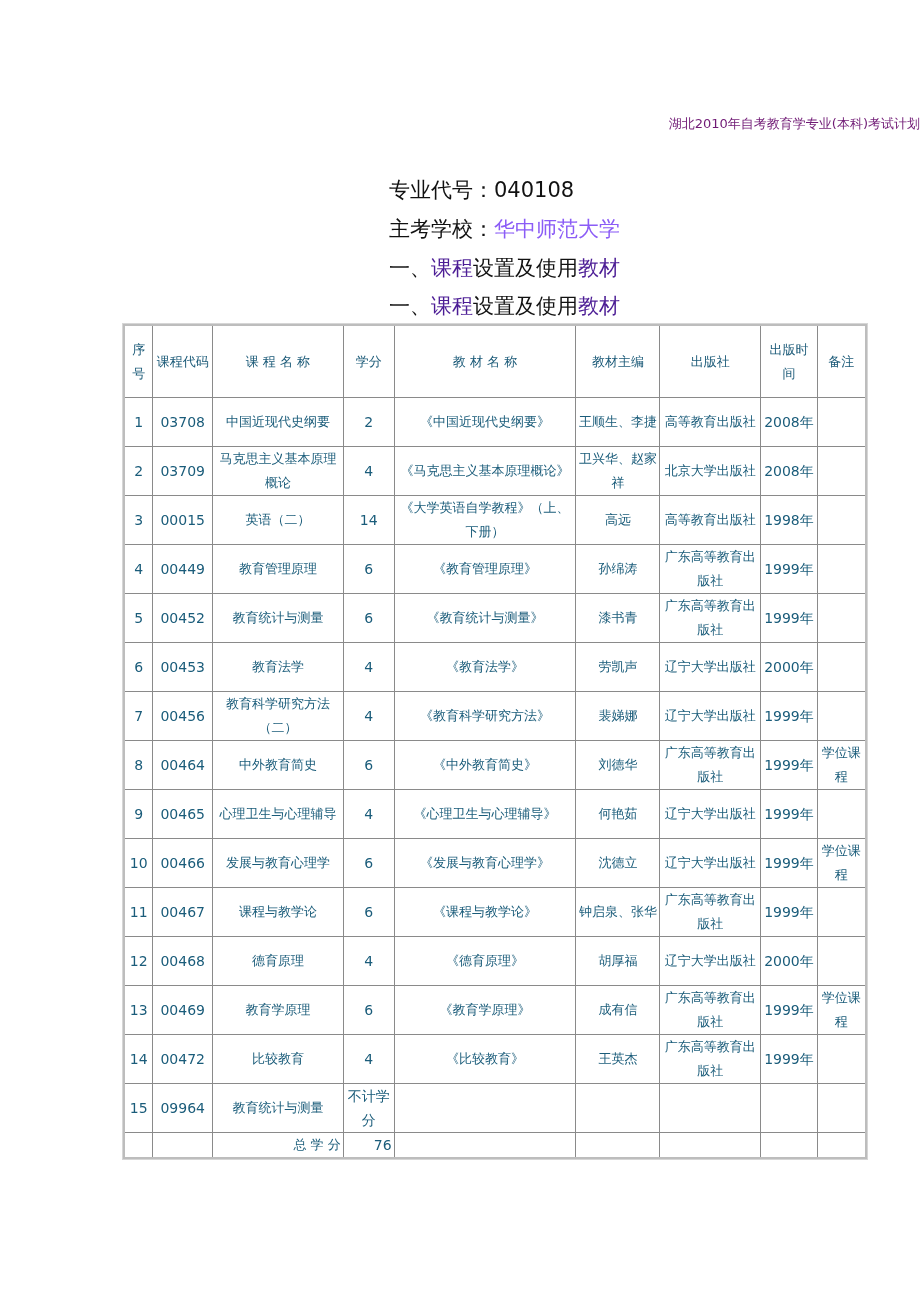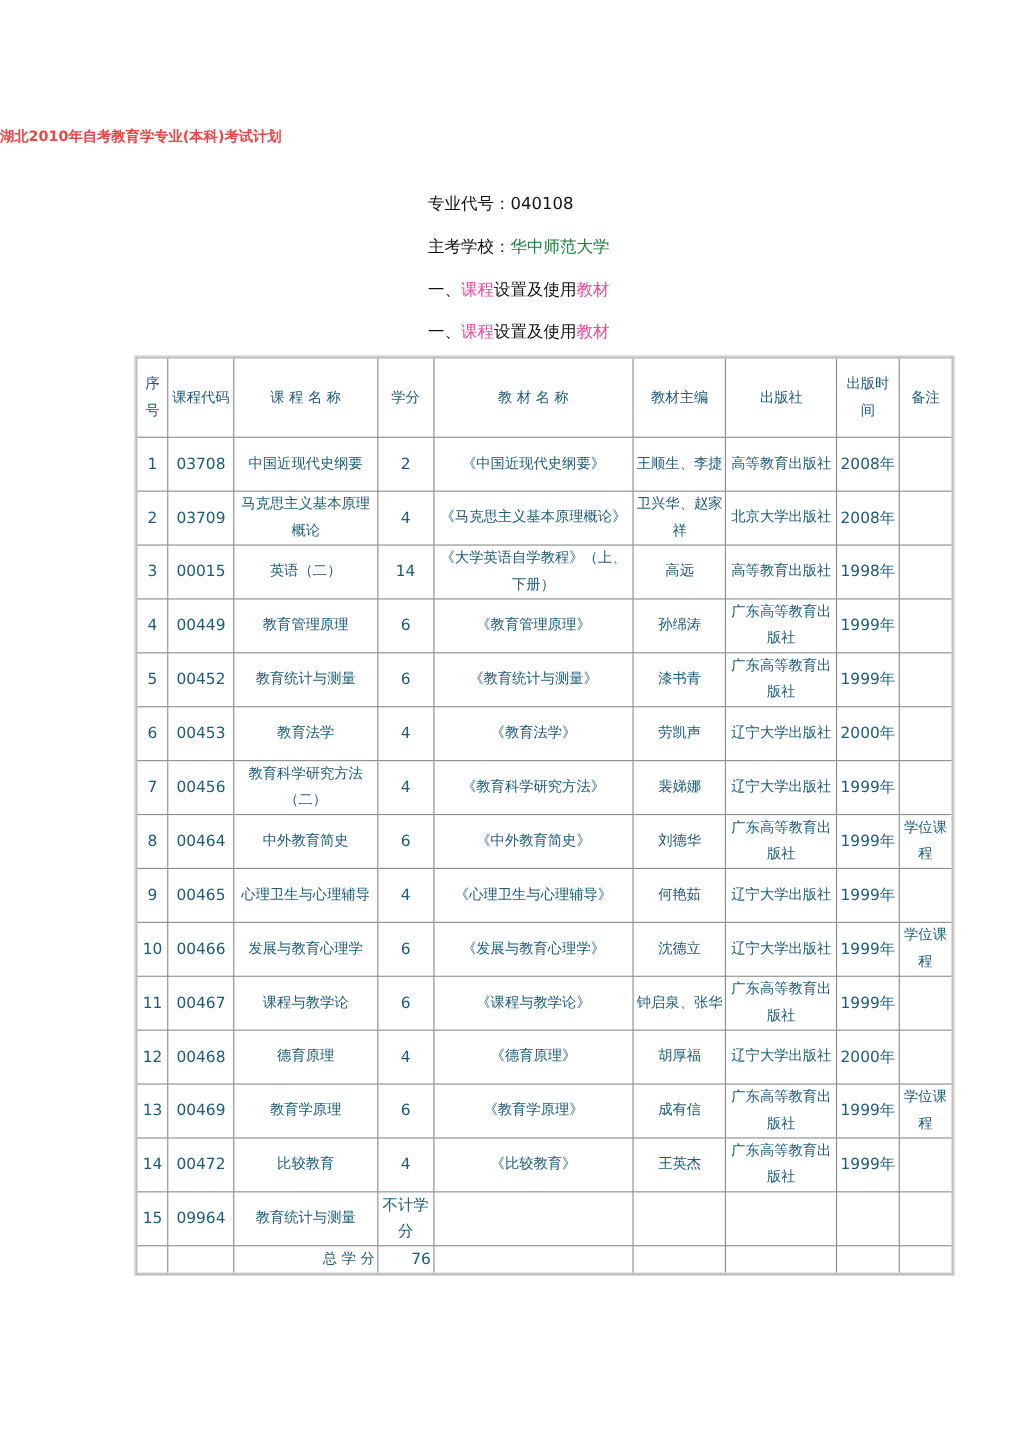--- a/index.html
+++ b/index.html
@@ -1,20 +1,20 @@
 <!DOCTYPE html>
 <html><head>
 <meta charset="utf-8">
 <style>
   html, body { margin: 0; padding: 0; background: #ffffff; }
   body { width: 920px; height: 1302px; position: relative; font-family: "DejaVu Sans", sans-serif; }
-  .title { position: absolute; top: 115px; left: 0; width: 920px; text-align: left; font-size: 13px; font-weight: bold; color: #ef4444; }
-  .meta { position: absolute; left: 389px; font-size: 15px; color: #111; }
-  .meta .val { color: #15803d; }
-  .meta .link { color: #ec4899; }
+  .title { position: absolute; top: 115px; left: 0; width: 920px; text-align: right; font-size: 13px; font-weight: normal; color: #701a75; }
+  .meta { position: absolute; left: 389px; font-size: 21px; color: #111; }
+  .meta .val { color: #8b5cf6; }
+  .meta .link { color: #4c1d95; }
   #m1 { top: 176px; }
   #m2 { top: 215px; }
   #m3 { top: 254px; }
   #m4 { top: 292px; }
   table.plan { position: absolute; top: 324px; left: 123px; width: 744px; border-collapse: collapse; border: 2px solid #bdbdbd; outline: 1px solid #d6d6d6; }
   table.plan td, table.plan th { border: 1px solid #8a8a8a; text-align: center; vertical-align: middle; color: #1a5c7a; font-size: 13px; line-height: 24px; padding: 0 2px; font-weight: normal; }
   table.plan th { height: 71px; color: #1b5a78; }
   table.plan td.num { font-size: 14px; }
   table.plan tr.row td { height: 48px; }
   table.plan tr.total td { height: 24px; text-align: right; }

